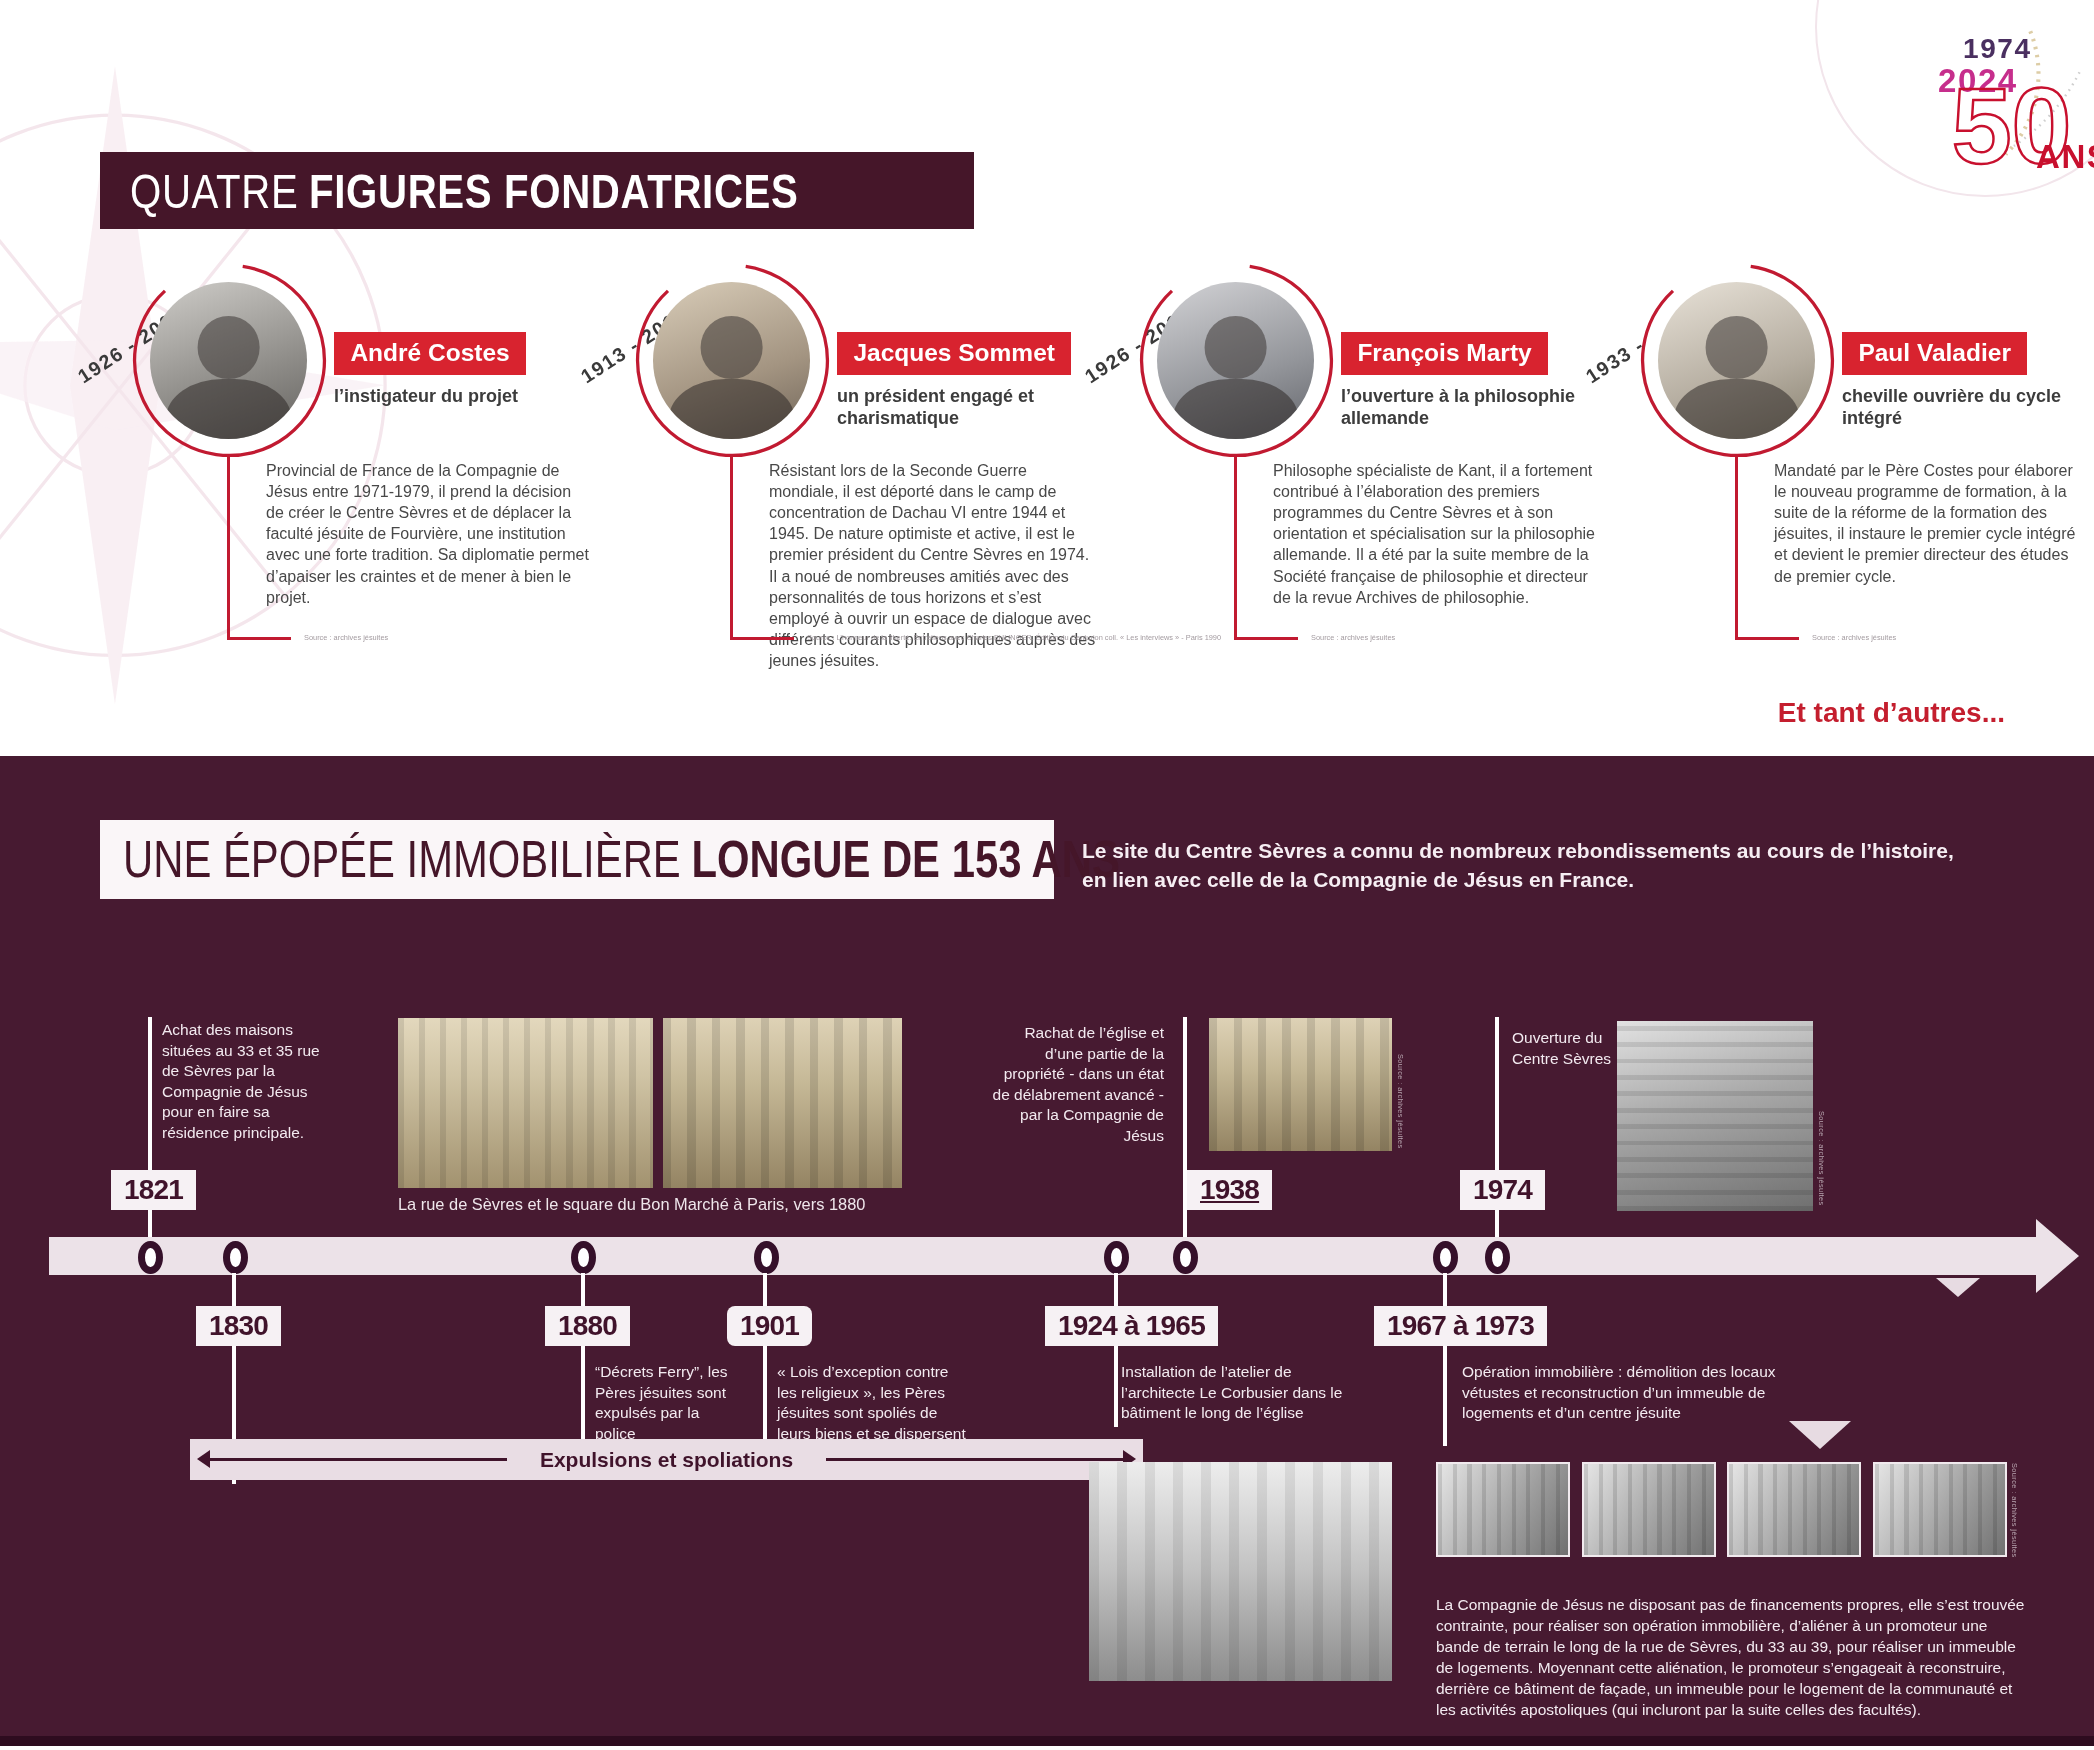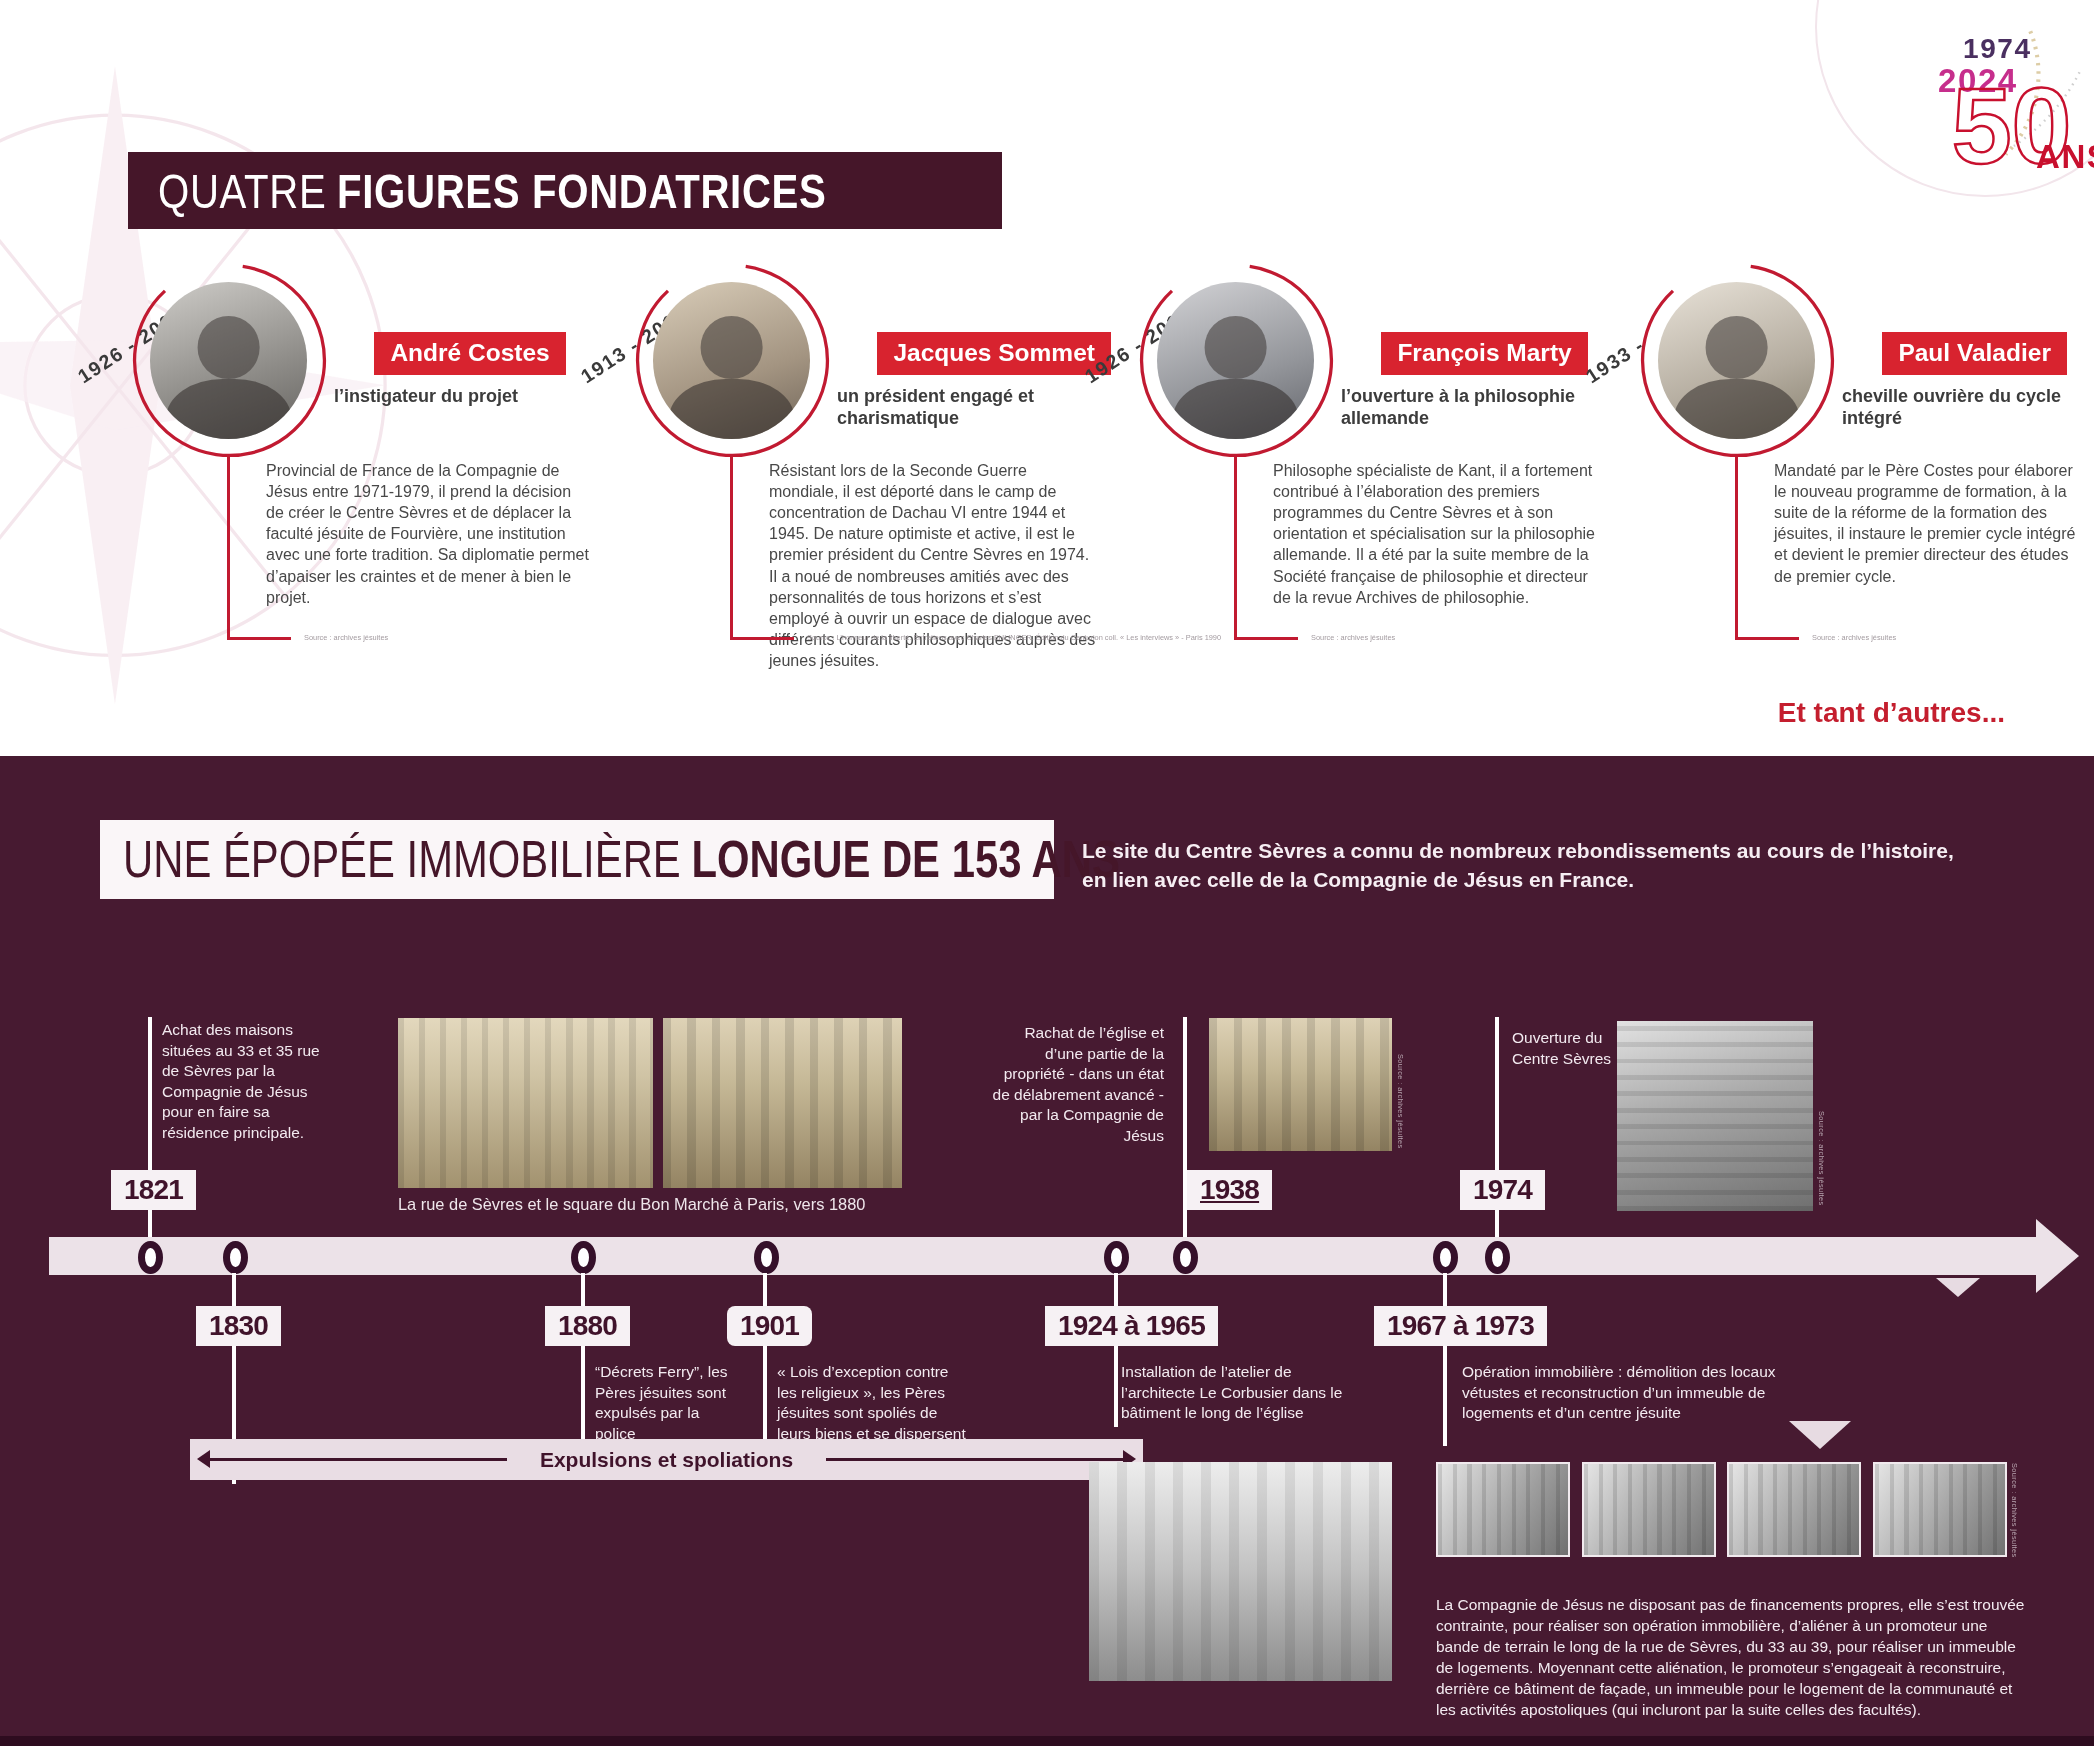--- a/index.html
+++ b/index.html
@@ -4,21 +4,21 @@
 <style>
   html,body{margin:0;padding:0;background:#ffffff;}
   #canvas{position:relative;width:2095px;height:1750px;background:#ffffff;overflow:hidden;
           font-family:"Liberation Sans",sans-serif;}
 
   
   .watermark{position:absolute;left:-57px;top:-24.5px;opacity:.85;}
   .logo-faint-circle{position:absolute;left:1815px;top:-143px;width:336px;height:336px;
           border-radius:50%;border:2.5px solid #f2e5eb;}
   .main-title{position:absolute;left:100px;top:152px;height:77px;background:#451629;
-          color:#ffffff;display:flex;align-items:center;padding:0 29.5px;margin-left:28px;}
+          color:#ffffff;display:flex;align-items:center;padding:0 29.5px;}
   .main-title .cond{display:inline-block;transform:scaleX(.82);transform-origin:left center;
           white-space:nowrap;font-size:49px;letter-spacing:0.8px;}
   .main-title .w-light{font-weight:400;margin-right:13px;}
   .main-title .w-bold{font-weight:700;}
 
   .logo{position:absolute;left:1858px;top:23px;width:237px;height:180px;}
   .logo .y1{position:absolute;left:105px;top:9.8px;font-size:28px;font-weight:700;color:#4a2f60;letter-spacing:1.6px;}
   .logo .y2{position:absolute;left:80px;top:39px;font-size:33px;font-weight:700;color:#c62e8c;letter-spacing:1.6px;}
   .logo .big50{position:absolute;left:92px;top:43px;}
   .logo .ans{position:absolute;left:178px;top:115px;font-size:33px;font-weight:700;color:#c8102e;letter-spacing:1.6px;}
@@ -32,21 +32,21 @@
   .fig-photo{position:absolute;left:52px;top:11.5px;width:157px;height:157px;border-radius:50%;overflow:hidden;}
   .fig-photo::before{content:"";position:absolute;left:50%;top:22%;width:40%;height:40%;
           transform:translateX(-50%);border-radius:50%;background:rgba(60,55,52,.55);}
   .fig-photo::after{content:"";position:absolute;left:50%;top:62%;width:80%;height:55%;
           transform:translateX(-50%);border-radius:45% 45% 0 0;background:rgba(45,40,38,.55);}
   .ph-c1{background:linear-gradient(160deg,#cfcdc9,#8e8c88 60%,#64625f);}
   .ph-c2{background:linear-gradient(160deg,#d9cdb9,#a39481 60%,#6f6458);}
   .ph-c3{background:linear-gradient(160deg,#d3d3d6,#93959a 60%,#62646a);}
   .ph-c4{background:linear-gradient(160deg,#e8e2d8,#b5ada0 60%,#87806f);}
   .fig-name{position:absolute;left:236px;top:62px;background:#d8232f;color:#ffffff;
-          font-size:24.5px;font-weight:700;padding:7.4px 16.4px;white-space:nowrap;margin-left:40px;}
+          font-size:24.5px;font-weight:700;padding:7.4px 16.4px;white-space:nowrap;}
   .fig-role{position:absolute;left:236px;top:116px;font-size:18px;font-weight:700;
           color:#3c3c3c;width:245px;line-height:1.2;}
   .fig-c1 .fig-role{width:270px;}
   .fig-c3 .fig-role{width:311px;}
   .fig-bio{position:absolute;left:168px;top:190px;width:327px;font-size:16px;
           line-height:1.32;color:#484848;}
   .fig-c4 .fig-bio{width:307px;}
   .fig-line-v{position:absolute;left:129px;top:187px;width:3.3px;height:183px;background:#c11a31;}
   .fig-line-h{position:absolute;left:129px;top:367px;width:64px;height:3.3px;background:#c11a31;}
   .fig-source{position:absolute;left:206px;top:363px;font-size:7.4px;color:#a39ba0;white-space:nowrap;}

